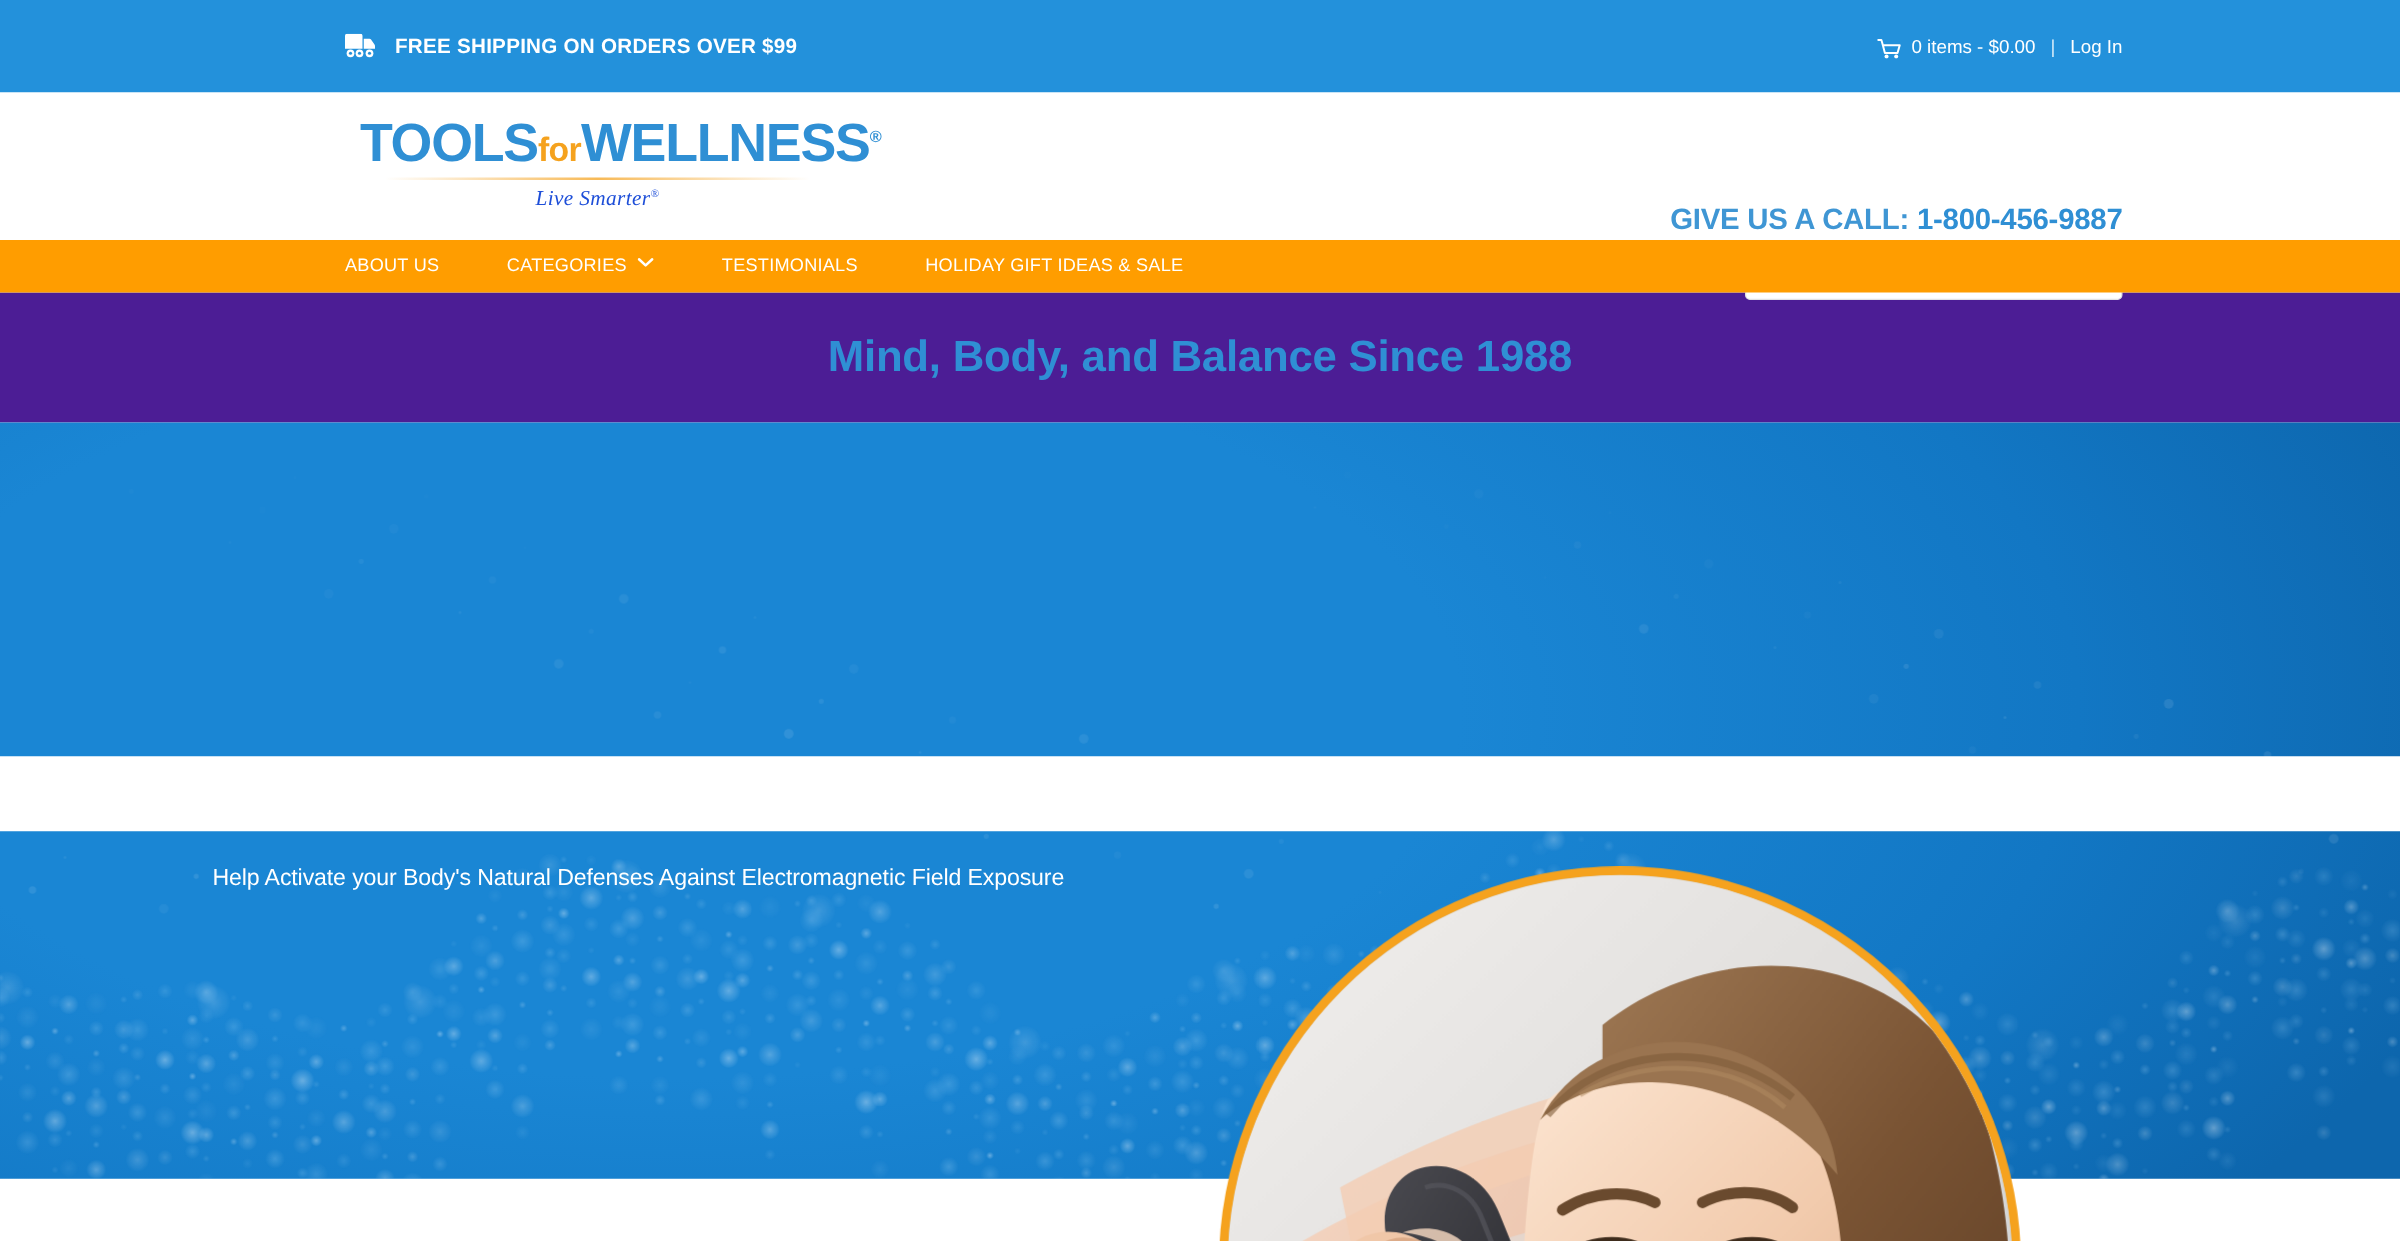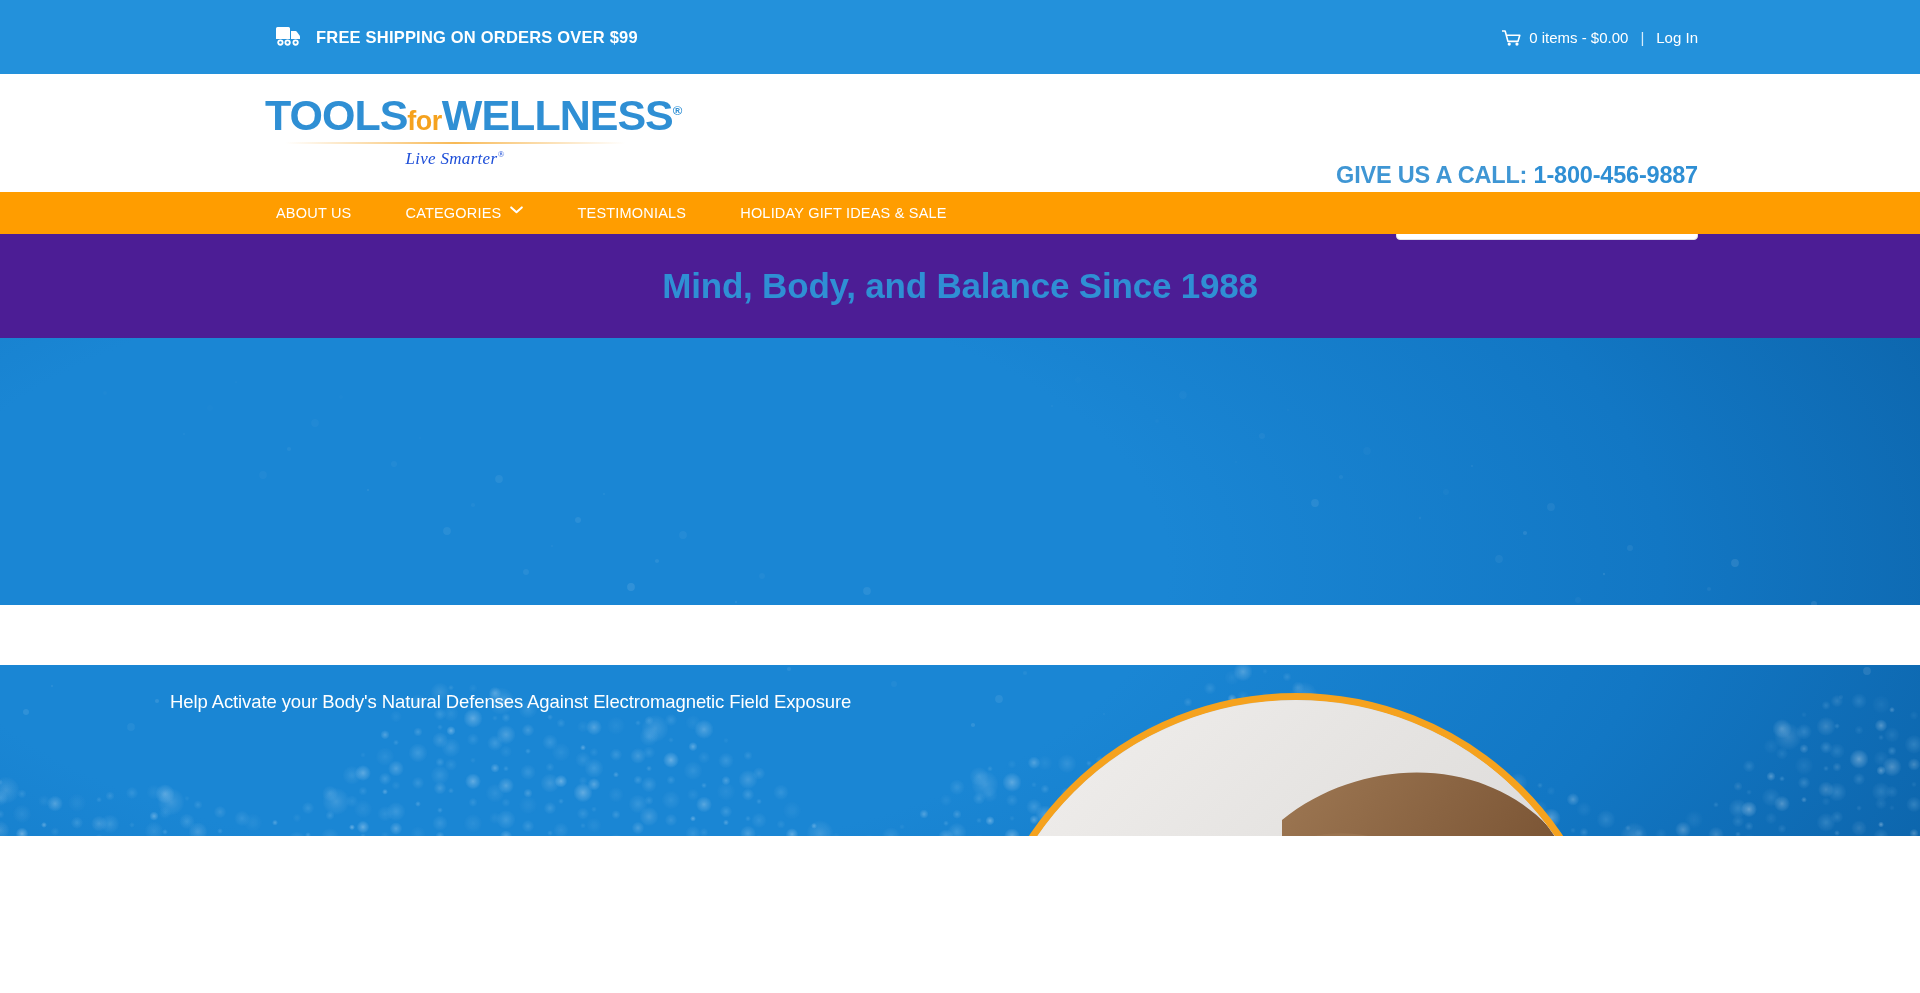--- a/index.html
+++ b/index.html
@@ -8,21 +8,21 @@
     width: 1920px;
     height: 993px;
     overflow: hidden;
     background: #ffffff;
     font-family: "Liberation Sans", sans-serif;
   }
 
   .page {
     position: relative;
     width: 1920px;
-    height: 836px;
+    height: 993px;
     overflow: hidden;
   }
 
   
   .topbar {
     position: relative;
     height: 74px;
     background: #2391db;
     display: flex;
     align-items: center;
@@ -83,21 +83,21 @@
 
   
   .header {
     position: relative;
     height: 118px;
     background: #ffffff;
   }
 
   .logo {
     position: absolute;
-    left: 265px;
+    left: 288px;
     top: 20px;
     width: 380px;
     text-align: center;
     user-select: none;
   }
 
   .logo-main {
     font-size: 43px;
     font-weight: bold;
     line-height: 1;
@@ -319,21 +319,21 @@
         <circle cx="4.4" cy="15.6" r="1.25" fill="#2391db"></circle>
         <circle cx="11.6" cy="15.6" r="3.1" fill="#ffffff"></circle>
         <circle cx="11.6" cy="15.6" r="1.25" fill="#2391db"></circle>
         <circle cx="19.6" cy="15.6" r="3.1" fill="#ffffff"></circle>
         <circle cx="19.6" cy="15.6" r="1.25" fill="#2391db"></circle>
       </svg>
       <span class="ship-text">FREE SHIPPING ON ORDERS OVER $99</span>
     </div>
 
     <div class="topbar-right">
-      <a href="#" style="color:#fff;text-decoration:none;display:flex;align-items:flex-start;">
+      <a href="#" style="color:#fff;text-decoration:none;display:flex;align-items:flex-end;">
         <svg class="cart-icon" viewBox="0 0 20 17">
           <path d="M0 1h3.2l.7 2.4M4.6 5.5h14.2l-1.9 6.6H6.2L3.9 3.4" stroke="#ffffff" stroke-width="1.7" fill="none" stroke-linecap="round" stroke-linejoin="round"></path>
           <circle cx="7.6" cy="15" r="1.7" fill="#ffffff"></circle>
           <circle cx="15.8" cy="15" r="1.7" fill="#ffffff"></circle>
         </svg>
         <span class="cart-text">0 items - $0.00</span>
       </a>
       <span class="sep">|</span>
       <a class="login-link" href="#">Log In</a>
     </div>

